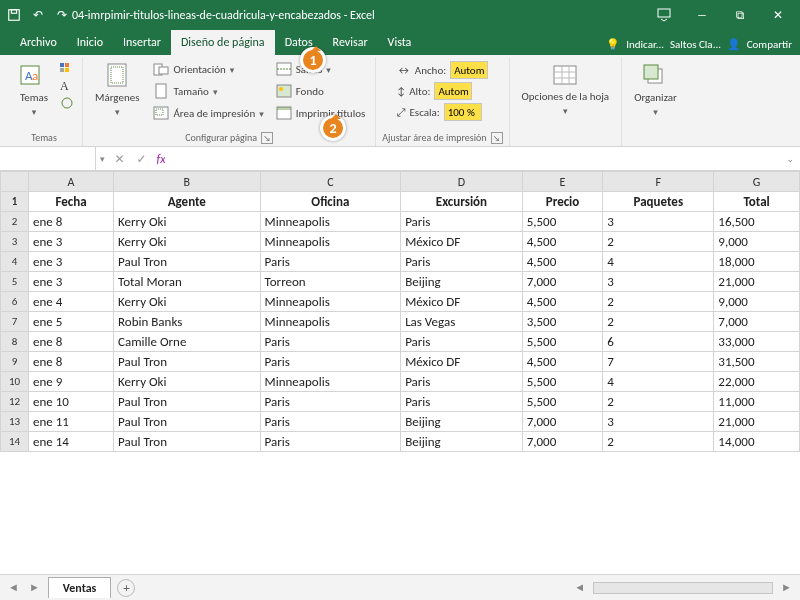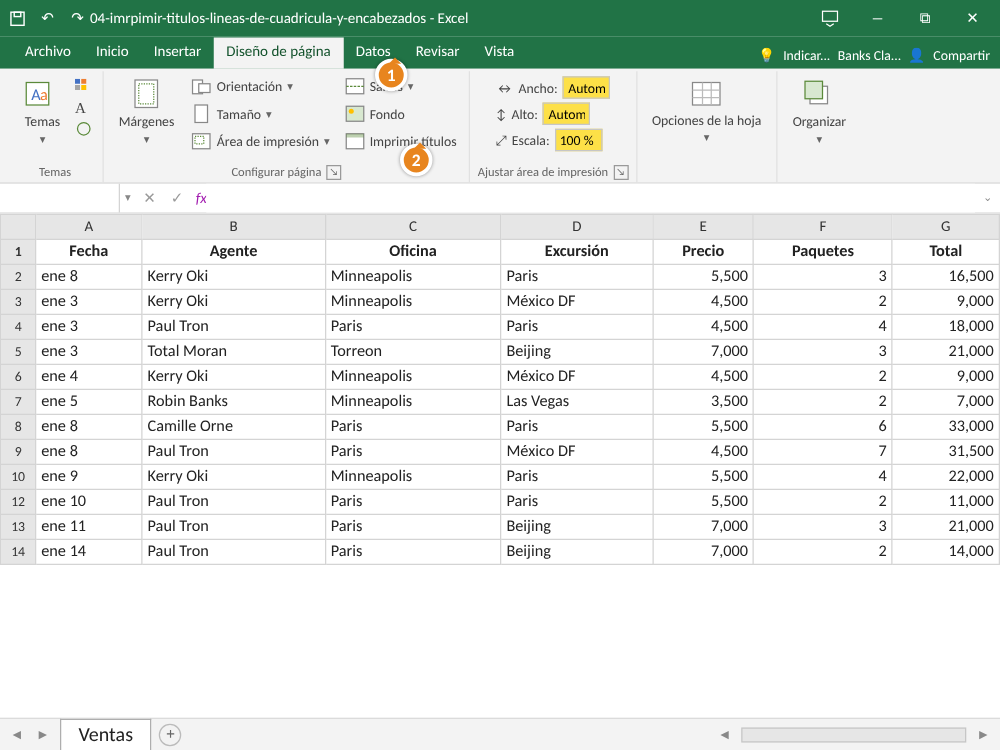--- a/index.html
+++ b/index.html
@@ -34,24 +34,24 @@
 .fx-ic{width:22px;text-align:center;color:#999}
 .fx-lbl{font-style:italic;color:#a21caf;font-size:12px;padding-left:4px}
 .formula{flex:1;height:100%;border:none;padding:0 4px;font-size:12px}
 .grid-wrap{position:relative;height:403px;overflow:hidden;background:#fff}
 table.grid{border-collapse:collapse;width:100%;font-size:13px}
 table.grid th,table.grid td{border:1px solid #d4d4d4;height:20px;padding:0 4px;white-space:nowrap;overflow:hidden}
 table.grid thead th{background:#e6e6e6;font-weight:normal;text-align:center;color:#333;font-size:12px}
 table.grid .rowhdr{background:#e6e6e6;text-align:center;width:28px;font-size:11px;color:#333}
 table.grid .corner{background:#e6e6e6;width:28px}
 .hrow td{font-weight:bold;text-align:center}
-td.num{text-align:right}
+td.num{text-align:left}
 .sheet-tabs{height:26px;border-top:1px solid #d4d4d4;background:#f3f3f3;display:flex;align-items:center;padding:0 6px;gap:6px}
 .sheet-tabs .arrow{color:#888;font-size:11px;padding:0 2px}
-.stab{background:#fff;border:1px solid #aeaeae;border-bottom:none;padding:3px 14px;font-size:16px;font-weight:normal}
+.stab{background:#fff;border:1px solid #aeaeae;border-bottom:none;padding:3px 14px;font-size:12px;font-weight:bold}
 .addsheet{width:18px;height:18px;border:1px solid #bbb;border-radius:50%;display:flex;align-items:center;justify-content:center;font-size:13px;color:#666}
 .sheet-tabs .sp{flex:1}
 .callout{position:absolute;width:26px;height:26px;border-radius:50%;background:#e8851e;border:3px solid #fff;box-shadow:0 0 3px rgba(0,0,0,.4);color:#fff;font-weight:bold;font-size:14px;display:flex;align-items:center;justify-content:center;z-index:50}
 .callout.tail::after{content:"";position:absolute;top:-9px;left:8px;border:5px solid transparent;border-bottom-color:#e8851e}
 svg{display:block}
 </style>
 </head>
 <body>
 
 <div class="titlebar">
@@ -84,21 +84,21 @@
   <div class="tab">Inicio</div>
   <div class="tab">Insertar</div>
   <div class="tab active">Diseño de página</div>
   <div class="tab">Datos</div>
   <div class="tab">Revisar</div>
   <div class="tab">Vista</div>
   <div class="spacer"></div>
   <div class="right">
     <span>💡</span>
     <span>Indicar...</span>
-    <span>Banks Cla...</span>
+    <span>Saltos Cla...</span>
     <span>👤</span>
     <span>Compartir</span>
   </div>
 </div>
 
 <div class="ribbon">
   <div class="rgroup">
     <div class="body">
       <div class="bigbtn">
         <span class="ic">

